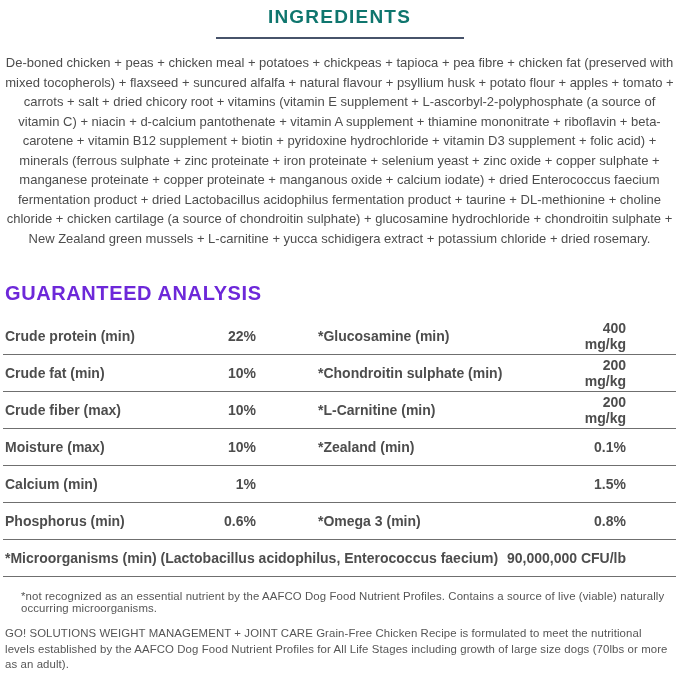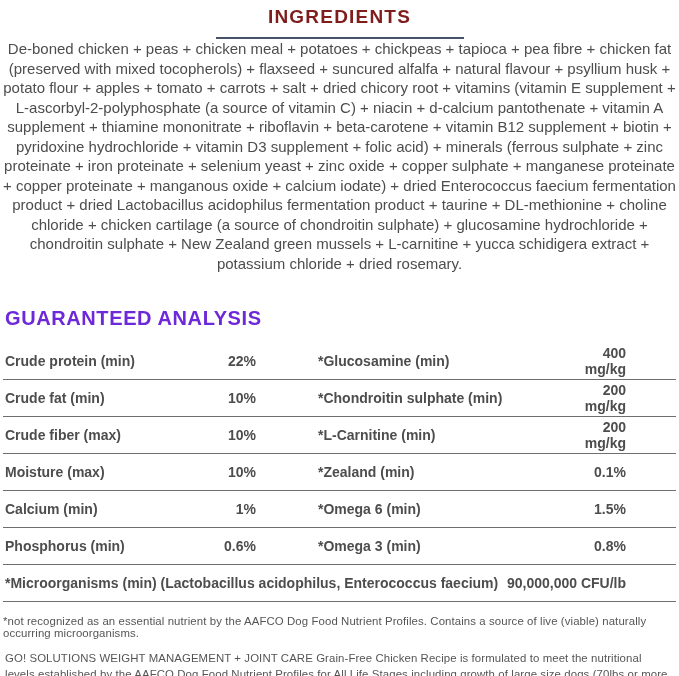--- a/index.html
+++ b/index.html
@@ -7,30 +7,30 @@
   body {
     width: 679px; height: 676px; overflow: hidden;
     font-family: "Liberation Sans", sans-serif;
     color: #4d4d4d;
   }
   .sheet { padding: 6px 3px 0 3px; }
 
   .ing-title {
     text-align: center;
     font-size: 19px; font-weight: 700; letter-spacing: 1.2px;
-    color: #7f1d1d;
+    color: #0f766e;
   }
   .title-rule {
     width: 248px; height: 2px; background: #47536a;
     margin: 9px auto 0 auto;
   }
   .ing-text {
-    margin: 0 auto 0 auto; max-width: 673px;
+    margin: 14px auto 0 auto; max-width: 673px;
     text-align: center;
-    font-size: 15px; line-height: 19.5px; color: #4d4d4d;
+    font-size: 13px; line-height: 19.5px; color: #4d4d4d;
   }
 
   .ga-title {
     margin: 34px 0 0 2px;
     font-size: 20px; font-weight: 700; letter-spacing: 0.6px;
     color: #6d28d9;
   }
 
   .analysis-table { margin-top: 13px; }
   .arow {
@@ -40,21 +40,21 @@
     font-size: 14px; color: #4d4d4d; font-weight: bold;
   }
   .c1 { width: 170px; padding-left: 2px; }
   .c2 { width: 83px; text-align: right; }
   .c3 { width: 240px; margin-left: 62px; }
   .c4 { flex: 1; text-align: right; padding-right: 50px; }
   .full-label { flex: 1; padding-left: 2px; }
   .full-value { text-align: left; padding-right: 50px; }
 
   .footnote-asterisk {
-    margin: 13px 0 0 0;
+    margin: 13px 0 0 18px;
     font-size: 11.4px; color: #555555; letter-spacing: 0.1px;
   }
   .footnote-formulation {
     margin: 12px 8px 3px 2px;
     font-size: 11.4px; line-height: 15.5px; color: #555555; letter-spacing: 0.1px;
   }
 </style>
 </head>
 <body>
 
@@ -92,21 +92,20 @@
     <div class="arow">
       <span class="c1">Moisture (max)</span>
       <span class="c2">10%</span>
       <span class="c3">*Zealand (min)</span>
       <span class="c4">0.1%</span>
     </div>
 
     <div class="arow">
       <span class="c1">Calcium (min)</span>
       <span class="c2">1%</span>
-      <span class="c3">*Omega 6 (min)</span>
       <span class="c4">1.5%</span>
     </div>
 
     <div class="arow">
       <span class="c1">Phosphorus (min)</span>
       <span class="c2">0.6%</span>
       <span class="c3">*Omega 3 (min)</span>
       <span class="c4">0.8%</span>
     </div>
 

